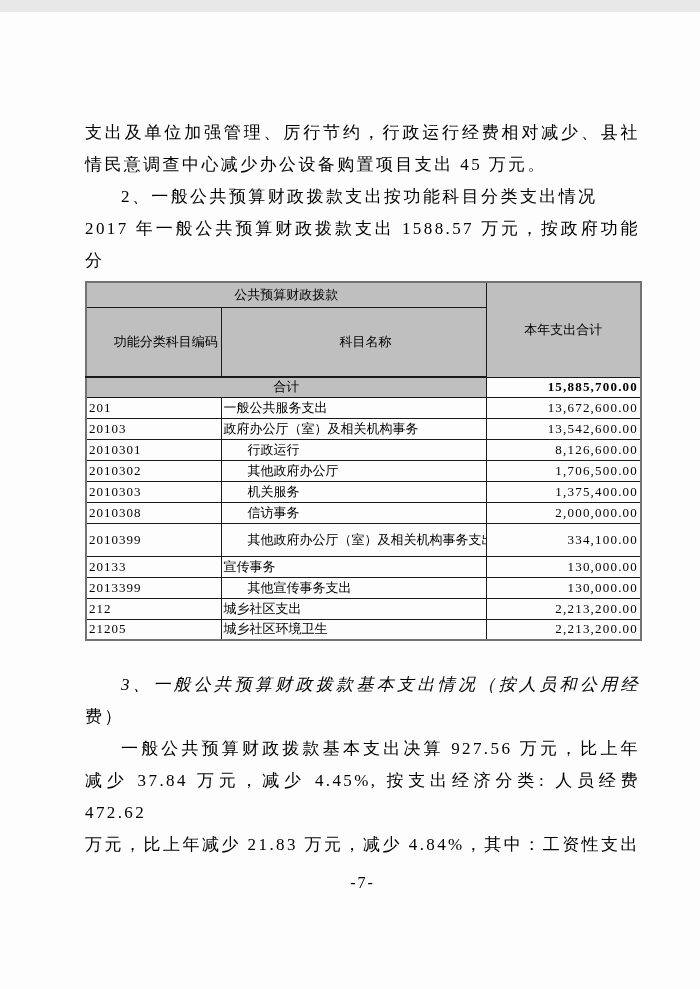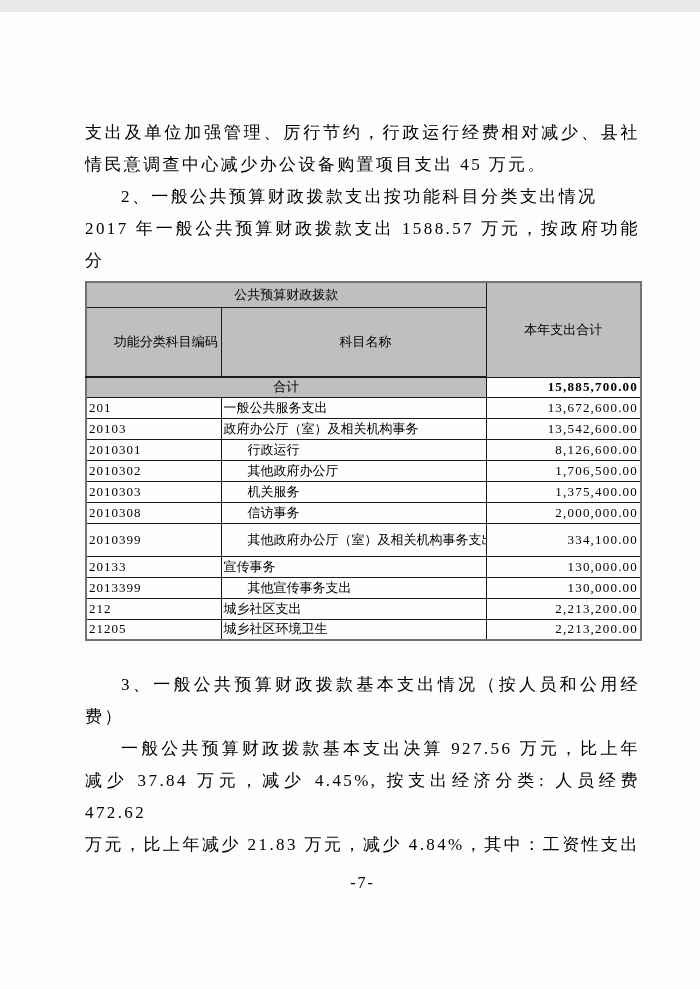--- a/index.html
+++ b/index.html
@@ -22,21 +22,21 @@
     margin:0;
     line-height:32px;
     font-size:17px;
     letter-spacing:2.4px;
     text-align:justify;
     text-justify:inter-character;
     white-space:nowrap;
   }
   .fill { text-align-last:justify; white-space:normal; }
   .indent2 { padding-left:36px; }
-  .gap-top { margin-top:28px; }
+  .gap-top { margin-top:28px;font-style:italic; }
 
   table.budget {
     border-collapse:collapse;
     table-layout:fixed;
     width:555px;
     margin-top:4px;
     border:2px solid #737373;
   }
   table.budget td {
     border:1px solid #1a1a1a;

